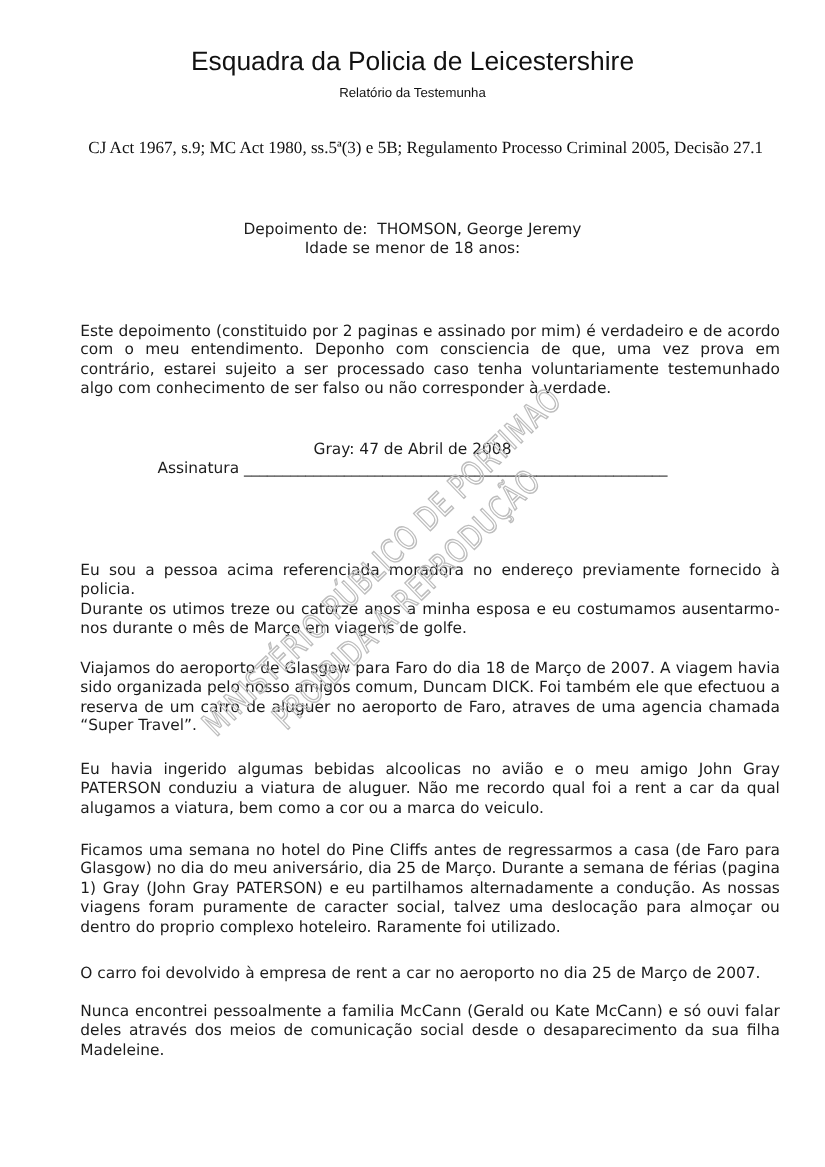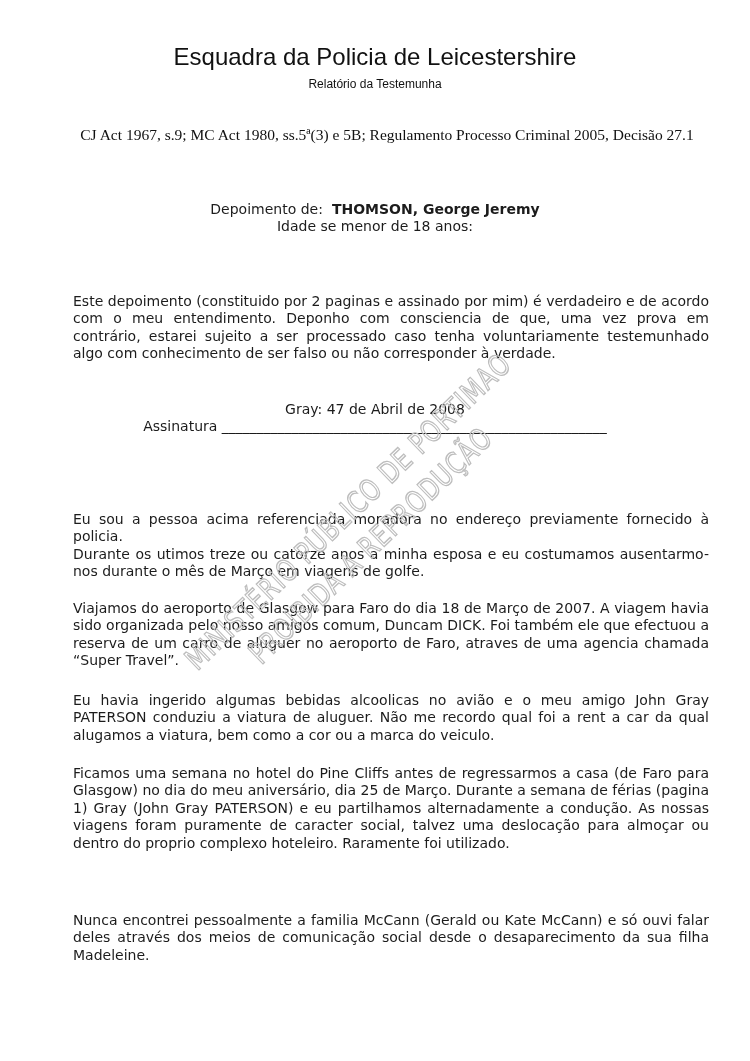--- a/index.html
+++ b/index.html
@@ -35,21 +35,21 @@
     font-size: 15.5px;
     color: #111;
     white-space: nowrap;
   }
 
   .meta {
     top: 201px; left: 57px; width: 636px;
     font-size: 14px;
     line-height: 17.4px;
   }
-  .meta .bold-name { font-weight: 700; margin-left: 9px; }
+  .meta .bold-name { font-weight: 400; margin-left: 9px; }
   .meta .bold-occ  { font-weight: 700; margin-left: 3px; }
 
   .para {
     position: absolute;
     left: 57px; width: 636px;
     margin: 16px;
     font-size: 14px;
     line-height: 17.4px;
     text-align: justify;
     color: #1c1c1c;
@@ -100,18 +100,19 @@
   <div class="abs sig">
     <div><span>Gray:</span> <span>47 de Abril de 2008</span></div>
     <div><span>Assinatura</span> <span class="sig-line">_______________________________________________________</span></div>
   </div>
 
   <p class="para" style="top:530px">Durante os utimos treze ou catorze anos a minha esposa e eu costumamos ausentarmo-nos durante o mês de Março em viagens de golfe.</p>
   <p class="para" style="top:495px">Eu sou a pessoa acima referenciada moradora no endereço previamente fornecido à policia.</p>
   <p class="para" style="top:584px">Viajamos do aeroporto de Glasgow para Faro do dia 18 de Março de 2007. A viagem havia sido organizada pelo nosso amigos comum, Duncam DICK. Foi também ele que efectuou a reserva de um carro de aluguer no aeroporto de Faro, atraves de uma agencia chamada “Super Travel”.</p>
   <p class="para" style="top:676px">Eu havia ingerido algumas bebidas alcoolicas no avião e o meu amigo John Gray PATERSON conduziu a viatura de aluguer. Não me recordo qual foi a rent a car da qual alugamos a viatura, bem como a cor ou a marca do veiculo.</p>
   <p class="para" style="top:749px">Ficamos uma semana no hotel do Pine Cliffs antes de regressarmos a casa (de Faro para Glasgow) no dia do meu aniversário, dia 25 de Março. Durante a semana de férias (pagina 1) Gray (John Gray PATERSON) e eu partilhamos alternadamente a condução. As nossas viagens foram puramente de caracter social, talvez uma deslocação para almoçar ou dentro do proprio complexo hoteleiro. Raramente foi utilizado.</p>
+  <p class="para" style="top:861px">O carro foi devolvido à empresa de rent a car no aeroporto no dia 25 de Março de 2007.</p>
   <p class="para" style="top:896px">Nunca encontrei pessoalmente a familia McCann (Gerald ou Kate McCann) e só ouvi falar deles através dos meios de comunicação social desde o desaparecimento da sua filha Madeleine.</p>
 
   <div class="wm wm1">MINISTÉRIO PÚBLICO DE PORTIMAO</div>
   <div class="wm wm2">PROIBIDA A REPRODUÇÃO</div>
 
 </div>
 
 </body></html>

